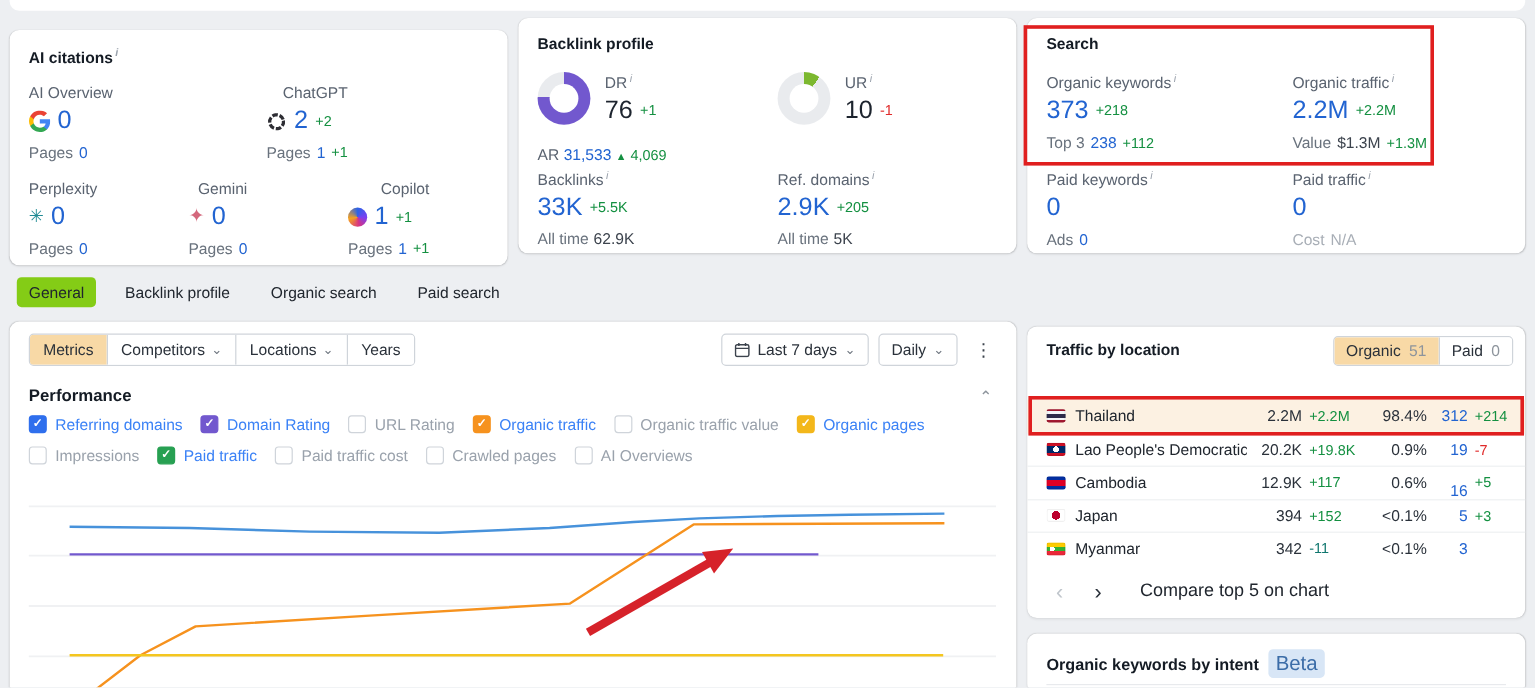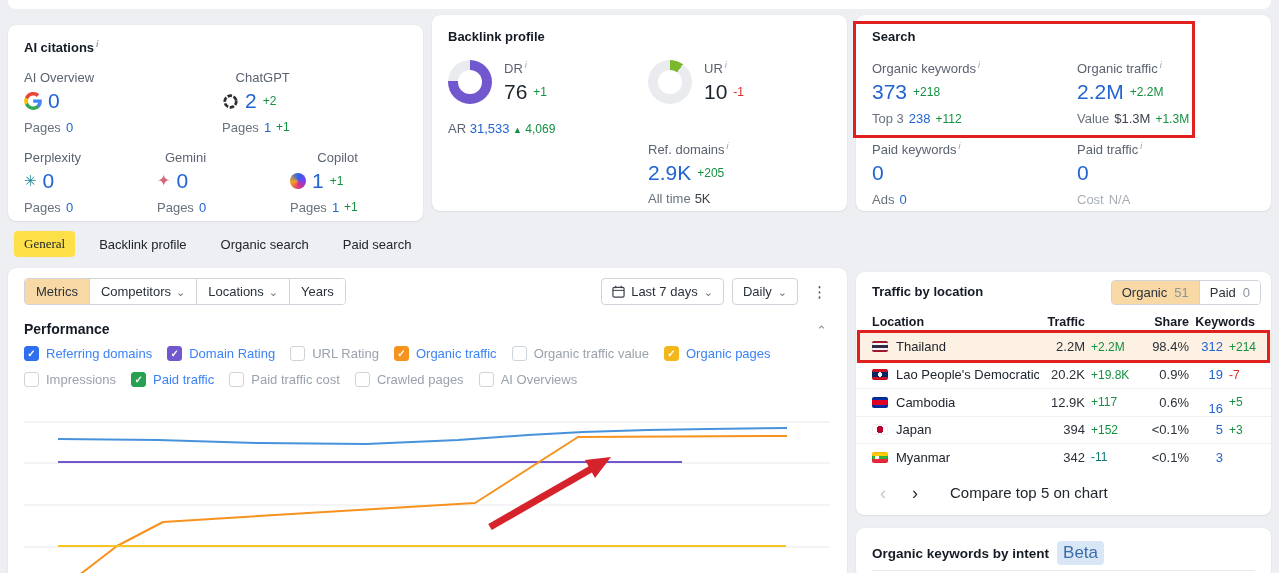--- a/index.html
+++ b/index.html
@@ -42,21 +42,21 @@
   
   #card-search { left:856px; top:15px; width:415px; height:196px; }
   #card-search .ctitle { position:absolute; left:16px; top:14px; }
   
   .redbox { position:absolute; border:3px solid #e01f1f; z-index:10; pointer-events:none; }
   #hl-search { left:853px; top:21px; width:342px; height:117px; }
   #hl-thailand { left:857px; top:330px; width:413px; height:33px; }
   
   #tabs { position:absolute; left:14px; top:231px; display:flex; gap:14px; align-items:center; }
   .tab { padding:5px 10px; border-radius:4px; color:#20262e; font-size:13px; cursor:default; }
-  .tab.active { background:#fde047;font-family:Liberation Serif, serif; }
+  .tab.active { background:#84cc16; }
   
   #card-chart { left:8px; top:268px; width:839px; height:330px; }
   .seg-group { position:absolute; display:inline-flex; border:1px solid #cfd4da; border-radius:4px; overflow:hidden; background:#fff; }
   #filters { left:16px; top:10px; }
   .seg { padding:5px 11px; font-size:13px; color:#2a313a; border-left:1px solid #cfd4da; display:flex; align-items:center; gap:5px; background:#fff; }
   .seg:first-child { border-left:none; }
   .seg.active { background:#f8d9a6; }
   .chev { font-size:11px; color:#6d757f; line-height:10px; }
   #date-controls { position:absolute; right:14px; top:10px; display:flex; gap:8px; align-items:center; }
   .btn { display:flex; align-items:center; gap:6px; border:1px solid #cfd4da; border-radius:4px; background:#fff; padding:5px 10px; font-size:13px; color:#2a313a;text-align:right; }
@@ -192,20 +192,28 @@
             <span class="big dark">76</span>
             <span class="chg">+1</span>
           </div>
       </div>
     </div>
     <div class="stat-block" style="left:16px; top:106px;">
       <span class="lbl">AR</span>
       <span class="blue">31,533</span>
       <span class="chg"><span style="font-size:9px;">▲</span> <span>4,069</span></span>
     </div>
+    <div class="stat-block" style="left:16px; top:126px;">
+      <div class="lbl"><span>Backlinks</span><sup class="info">i</sup></div>
+      <div class="valrow">
+          <span class="big">33K</span>
+          <span class="chg">+5.5K</span>
+        </div>
+      <div class="alltime"><span>All time</span><b>62.9K</b></div>
+    </div>
     <div class="rating-block" style="left:216px; top:45px;">
       <div class="donut" style="background: conic-gradient(rgb(124, 184, 47) 10%, rgb(233, 235, 238) 0deg);"></div>
       <div>
         <div class="lbl"><span>UR</span><sup class="info">i</sup></div>
         <div class="valrow">
             <span class="big dark">10</span>
             <span class="chg neg">-1</span>
           </div>
       </div>
     </div>
@@ -375,26 +383,20 @@
     <div class="seg-group" id="traffic-toggle">
       <div class="seg active" style="padding:4px 10px;">
           <span>Organic</span>
           <span class="cnt">51</span>
         </div>
       <div class="seg" style="padding:4px 10px;">
           <span>Paid</span>
           <span class="cnt">0</span>
         </div>
     </div>
-    <div id="traffic-header">
-      <span class="c-loc">Location</span>
-      <span class="h-t">Traffic</span>
-      <span class="h-s">Share</span>
-      <span class="h-k">Keywords</span>
-    </div>
     <div id="traffic-rows">
         <div class="trow hl">
           <span class="c-loc">
             <span class="flag flag-thailand"></span>
             <span>Thailand</span>
           </span>
           <span class="c-tv">2.2M</span>
           <span class="c-tc" style="color: rgb(20, 144, 65);">+2.2M</span>
           <span class="c-sh">98.4%</span>
           <span class="c-kv" style="color: rgb(34, 100, 209);">312</span>

